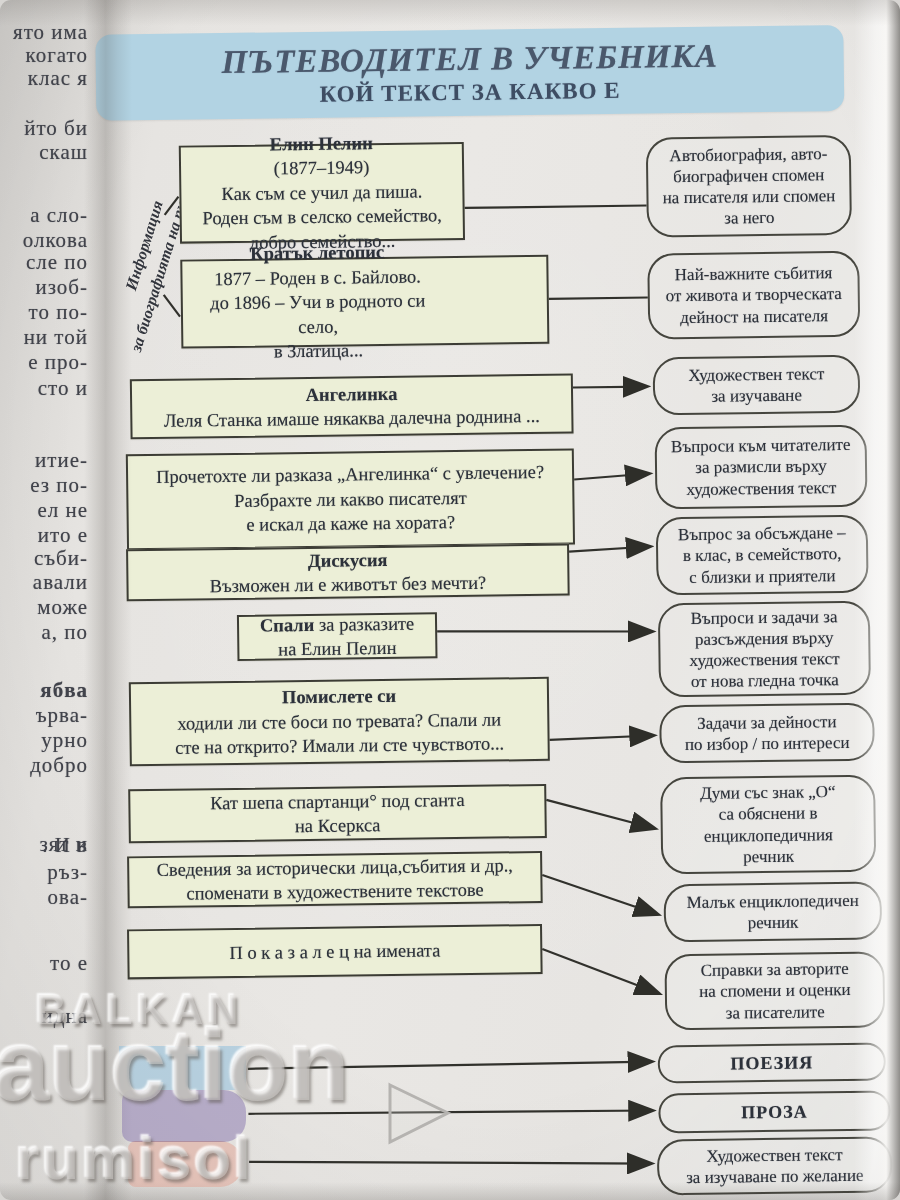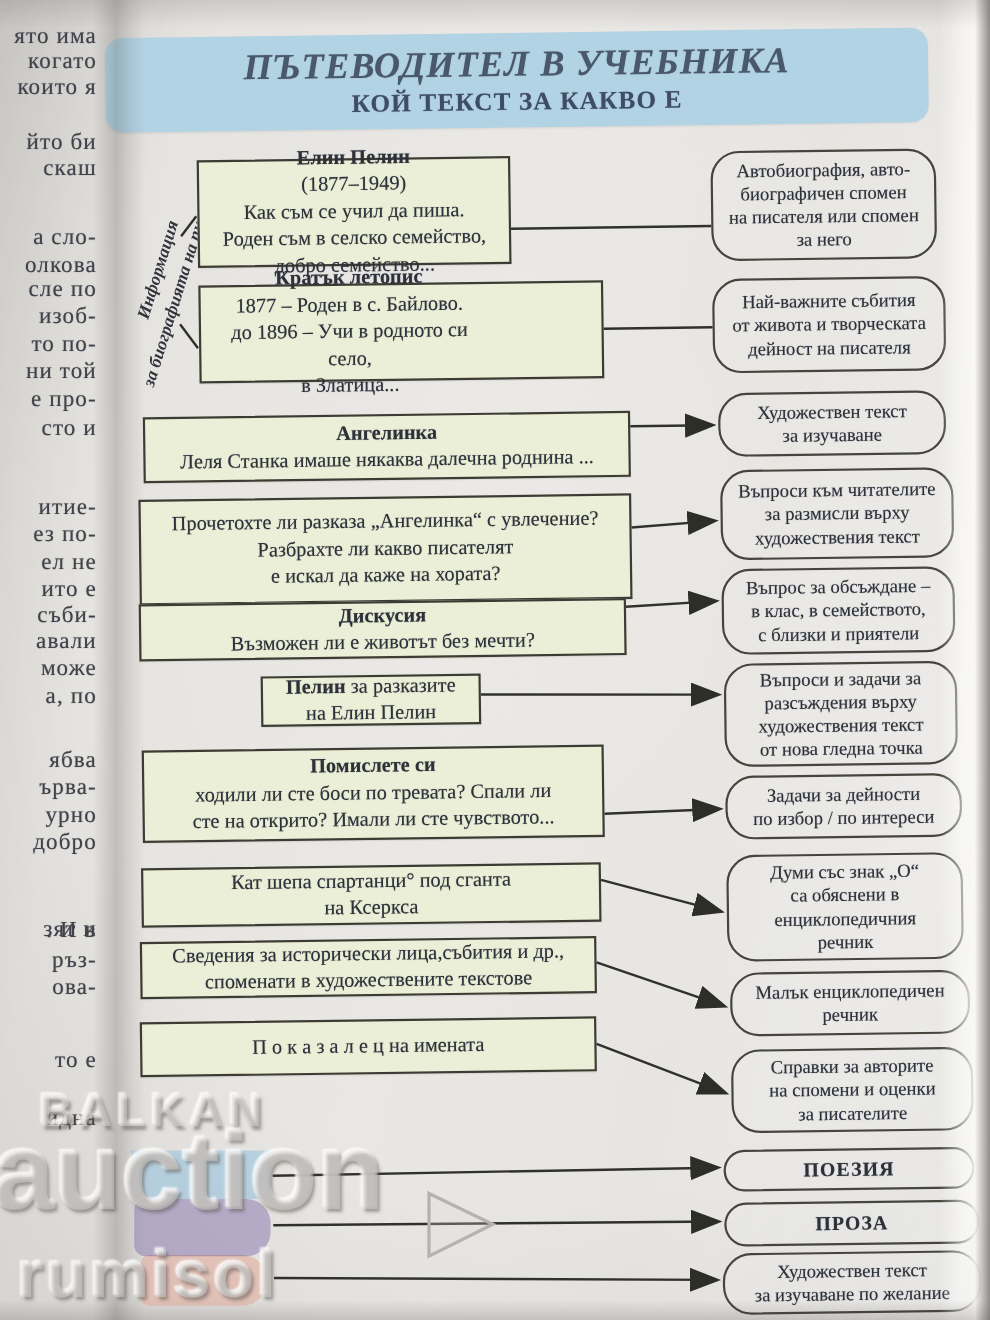--- a/index.html
+++ b/index.html
@@ -1,18 +1,18 @@
 <!DOCTYPE html>
 <html style="--banner-bg: #b2d3e3; --box-fill: #ecefd7; --box-border: #3c3c35; --rounded-border: #45453e; --line: #31312c; --text: #2c313a; --wm-blue: #8fc0dc; --wm-purple: #8573ae; --wm-salmon: #e2a291;"><head>
 <meta charset="utf-8">
 <style>
   html,body{margin:0;padding:0;width:900px;height:1200px;overflow:hidden;
     background:#d8d6d3;font-family:"Liberation Serif", serif;}
   .photo{position:relative;width:900px;height:1200px;overflow:hidden;
-    background:linear-gradient(100deg,#cfcdca 0%,#dedcd9 9%,#e6e4e1 16%,#e9e7e4 45%,#e7e5e2 70%,#edecea 92%,#f2f1ef 97%,#b9b7b4 100%);}
+    background:linear-gradient(100deg,#cfcdca 0%,#dedcd9 9%,#e6e4e1 16%,#e9e7e4 45%,#e7e5e2 70%,#edecea 92%,#f2f1ef 97%,#b9b7b4 100%);border-radius:11px;}
   .photo::after{content:"";position:absolute;inset:0;pointer-events:none;
     background:radial-gradient(ellipse at 55% 40%, rgba(255,255,255,0.10) 0%, rgba(0,0,0,0) 60%, rgba(0,0,0,0.07) 100%);}
   
   .gutter{position:absolute;left:84px;top:0;width:48px;height:1200px;pointer-events:none;z-index:4;
     background:linear-gradient(90deg, rgba(0,0,0,0) 0%, rgba(60,55,50,0.22) 45%, rgba(60,55,50,0.10) 70%, rgba(0,0,0,0) 100%);}
   .right-edge{position:absolute;right:0;top:0;width:46px;height:1200px;pointer-events:none;z-index:4;
     background:linear-gradient(90deg, rgba(255,255,255,0) 0%, rgba(255,255,255,0.55) 45%, rgba(250,249,247,0.9) 70%, #8f8d8a 100%);}
   .top-edge{position:absolute;left:0;top:0;width:900px;height:26px;pointer-events:none;z-index:4;
     background:linear-gradient(180deg, rgba(90,85,80,0.18), rgba(0,0,0,0));}
   .bottom-edge{position:absolute;left:0;bottom:0;width:900px;height:18px;pointer-events:none;z-index:4;
@@ -69,40 +69,40 @@
   .wm-rumisol{left:16px;top:1124px;font-size:60px;letter-spacing:3px;}
 </style>
 </head>
 <body>
 
 <div class="photo">
 
   <div class="margin-col">
       <div class="mline" style="top: 20px;">ято има</div>
       <div class="mline" style="top: 43px;">когато</div>
-      <div class="mline" style="top: 66px;">които я</div>
+      <div class="mline" style="top: 66px;">клас я</div>
       <div class="mline" style="top: 116px;">йто би</div>
       <div class="mline" style="top: 140px;">скаш</div>
       <div class="mline" style="top: 203px;">а сло-</div>
       <div class="mline" style="top: 228px;">олкова</div>
       <div class="mline" style="top: 250px;">сле по</div>
       <div class="mline" style="top: 275px;">изоб-</div>
       <div class="mline" style="top: 300px;">то по-</div>
       <div class="mline" style="top: 325px;">ни той</div>
       <div class="mline" style="top: 350px;">е про-</div>
       <div class="mline" style="top: 376px;">сто и</div>
       <div class="mline" style="top: 448px;">итие-</div>
       <div class="mline" style="top: 473px;">ез по-</div>
       <div class="mline" style="top: 498px;">ел не</div>
       <div class="mline" style="top: 523px;">ито е</div>
       <div class="mline" style="top: 546px;">съби-</div>
       <div class="mline" style="top: 570px;">авали</div>
       <div class="mline" style="top: 595px;">може</div>
       <div class="mline" style="top: 620px;">а, по</div>
-      <div class="mline" style="top: 678px;">ябва</div>
+      <div class="mline" style="top: 678px; font-weight: bold;">ябва</div>
       <div class="mline" style="top: 703px;">ърва-</div>
       <div class="mline" style="top: 728px;">урно</div>
       <div class="mline" style="top: 753px;">добро</div>
       <div class="mline" style="top: 832px;">зят и</div>
       <div class="mline" style="top: 833px;">. И в</div>
       <div class="mline" style="top: 860px;">ръз-</div>
       <div class="mline" style="top: 885px;">ова-</div>
       <div class="mline" style="top: 951px;">то е</div>
       <div class="mline" style="top: 976px; margin-top: 28px;">идна</div>
     </div>
@@ -140,21 +140,21 @@
         <div class="bx" style="left: 128px; top: 450px; width: 448px; height: 96px;">
           <div class="bx-line">Прочетохте ли разказа „Ангелинка“ с увлечение?</div>
           <div class="bx-line">Разбрахте ли какво писателят</div>
           <div class="bx-line">е искал да каже на хората?</div>
         </div>
         <div class="bx" style="left: 127px; top: 545px; width: 443px; height: 52px;">
           <div class="bx-title">Дискусия</div>
           <div class="bx-line">Възможен ли е животът без мечти?</div>
         </div>
         <div class="bx" style="left: 237px; top: 612px; width: 200px; height: 46px;">
-          <div class="bx-line"><b>Пелин</b><span> за разказите</span></div>
+          <div class="bx-line"><b>Спали</b><span> за разказите</span></div>
           <div class="bx-line">на Елин Пелин</div>
         </div>
         <div class="bx" style="left: 128px; top: 678px; width: 420px; height: 84px;">
           <div class="bx-title">Помислете си</div>
           <div class="bx-line">ходили ли сте боси по тревата? Спали ли</div>
           <div class="bx-line">сте на открито? Имали ли сте чувството...</div>
         </div>
         <div class="bx" style="left: 126px; top: 785px; width: 418px; height: 54px;">
           <div class="bx-line">Кат шепа спартанци° под сганта</div>
           <div class="bx-line">на Ксеркса</div>

